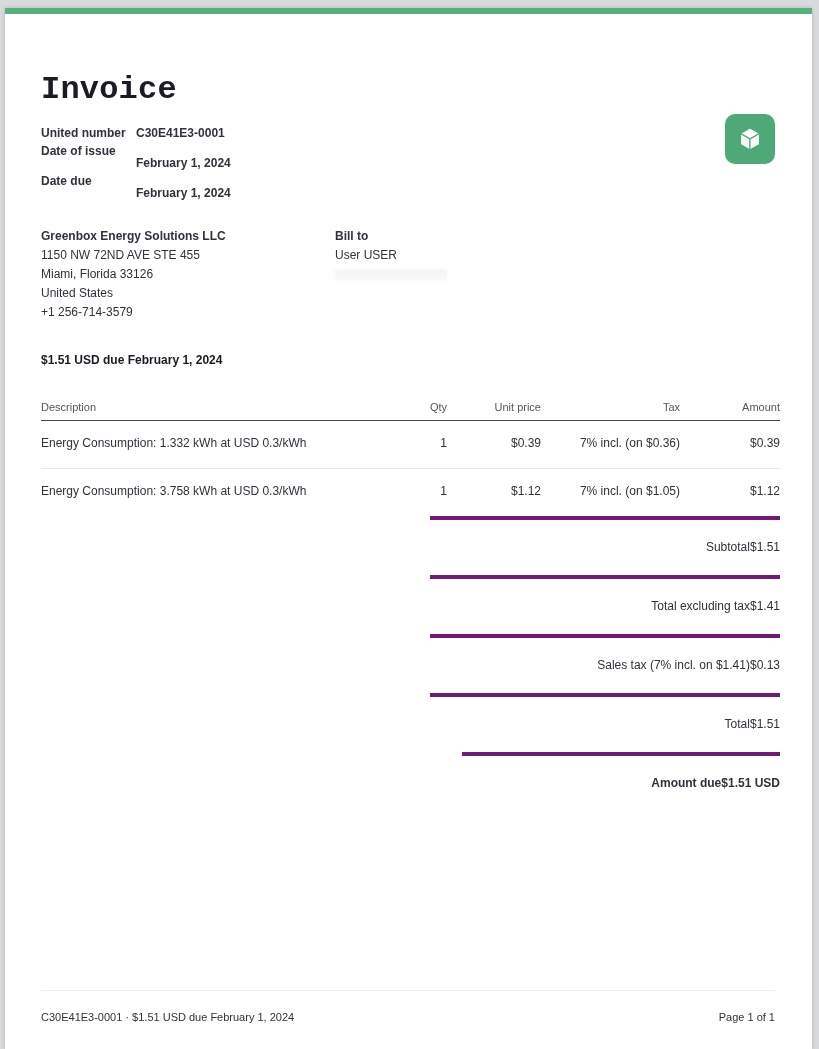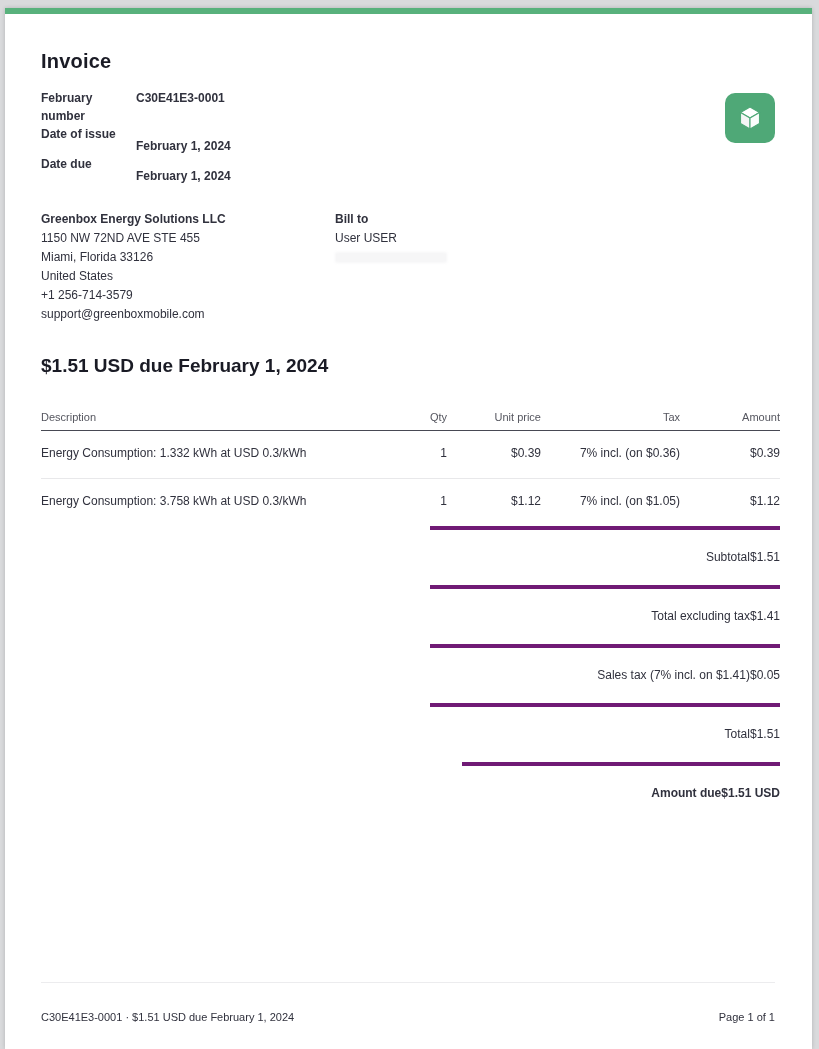--- a/index.html
+++ b/index.html
@@ -15,22 +15,22 @@
     position:absolute;left:5px;top:8px;right:7px;bottom:0;
     background:#ffffff;
     box-shadow:0 0 4px rgba(0,0,0,.18);
     overflow:hidden;
   }
   .accent-bar{height:6px;width:100%;}
   .content{padding:0 37px 0 36px;position:relative;}
 
   
   .invoice-title{
-    margin-top:36px;
-    font-size:20px;font-weight:700;color:#1a1b25;letter-spacing:.2px;
+    margin-top:57px;
+    font-size:32px;font-weight:700;color:#1a1b25;letter-spacing:.2px;font-family:Liberation Mono, monospace;
   }
   .logo{
     position:absolute;top:43px;right:37px;
     width:50px;height:50px;border-radius:10px;
     display:flex;align-items:center;justify-content:center;
   }
   .meta{margin-top:16px;font-size:12px;line-height:18px;}
   .meta-row{display:flex;}
   .meta-label{width:95px;font-weight:700;color:#30313d;}
   .meta-value{font-weight:700;}
@@ -39,21 +39,21 @@
   
   .parties{display:flex;margin-top:25px;font-size:12px;line-height:19px;}
   .seller{width:294px;}
   .party-name{font-weight:700;}
   .redacted-line{
     width:112px;height:11px;margin-top:4px;border-radius:2px;
     background:#f6f6f7;filter:blur(1px);
   }
 
   
-  .headline{margin-top:31px;font-size:19px;font-weight:700;color:#1a1b25;}
+  .headline{margin-top:31px;font-size:12px;font-weight:700;color:#1a1b25;}
 
   
   table.items{
     width:739px;border-collapse:collapse;table-layout:fixed;
     margin-top:34px;font-size:12px;
   }
   table.items th{
     font-weight:400;color:#55565f;font-size:11px;
     padding:0 0 7px 0;border-bottom:1.5px solid #474953;
     text-align:right;vertical-align:bottom;
@@ -70,21 +70,21 @@
   .totals{width:350px;margin-left:389px;font-size:12px;}
   .totals-row{
     display:flex;justify-content:flex-end;
     border-top:4px solid #701a75;padding:19px 0;line-height:17px;
   }
   .totals-row.bold{font-weight:700;margin-left:32px;}
 
   
   .footer{
     position:absolute;left:36px;right:37px;bottom:26px;
-    border-top:1px solid #ececee;padding-top:28px;
+    border-top:1px solid #ececee;padding-top:20px;
     display:flex;justify-content:space-between;
     font-size:11px;color:#30313d;
   }
 </style>
 </head>
 <body>
 
 <div class="page">
   <div class="accent-bar" style="background:#58b17c"></div>
 
@@ -96,41 +96,40 @@
           <polygon points="4.4,7.6 12,12 12,20.8 4.4,16.4" fill="#f4f6f5" stroke="#4fa877" stroke-width="0.9" stroke-linejoin="round"></polygon>
           <polygon points="19.6,7.6 12,12 12,20.8 19.6,16.4" fill="#fbfdfc" stroke="#4fa877" stroke-width="0.9" stroke-linejoin="round"></polygon>
         </svg>
       </span>
     </div>
 
     <div class="invoice-title">Invoice</div>
 
     <div class="meta">
       <div class="meta-row">
-        <span class="meta-label">February number</span>
+        <span class="meta-label">United number</span>
         <span class="meta-value">C30E41E3-0001</span>
       </div>
       <div class="meta-row light">
         <span class="meta-label">Date of issue</span>
         <span class="meta-value">February 1, 2024</span>
       </div>
       <div class="meta-row light">
         <span class="meta-label">Date due</span>
         <span class="meta-value">February 1, 2024</span>
       </div>
     </div>
 
     <div class="parties">
       <div class="seller">
         <div class="party-name">Greenbox Energy Solutions LLC</div>
         <div>1150 NW 72ND AVE STE 455</div>
         <div>Miami, Florida 33126</div>
         <div>United States</div>
         <div>+1 256-714-3579</div>
-        <div>support@greenboxmobile.com</div>
       </div>
       <div class="billto">
         <div class="party-name">Bill to</div>
         <div>User USER</div>
         <div class="redacted-line"></div>
       </div>
     </div>
 
     <div class="headline">$1.51 USD due February 1, 2024</div>
 
@@ -173,21 +172,21 @@
       <div class="totals-row">
         <span>Subtotal</span>
         <span>$1.51</span>
       </div>
       <div class="totals-row">
         <span>Total excluding tax</span>
         <span>$1.41</span>
       </div>
       <div class="totals-row">
         <span>Sales tax (7% incl. on $1.41)</span>
-        <span>$0.05</span>
+        <span>$0.13</span>
       </div>
       <div class="totals-row">
         <span>Total</span>
         <span>$1.51</span>
       </div>
       <div class="totals-row bold">
         <span>Amount due</span>
         <span>$1.51 USD</span>
       </div>
     </div>

